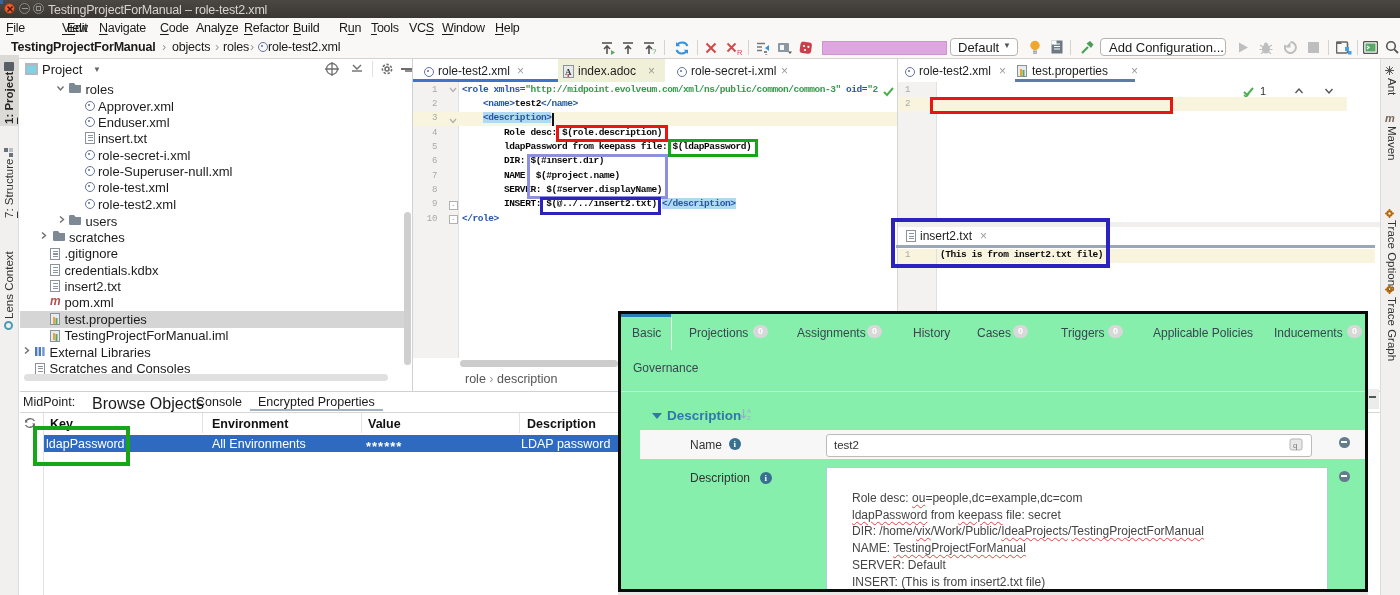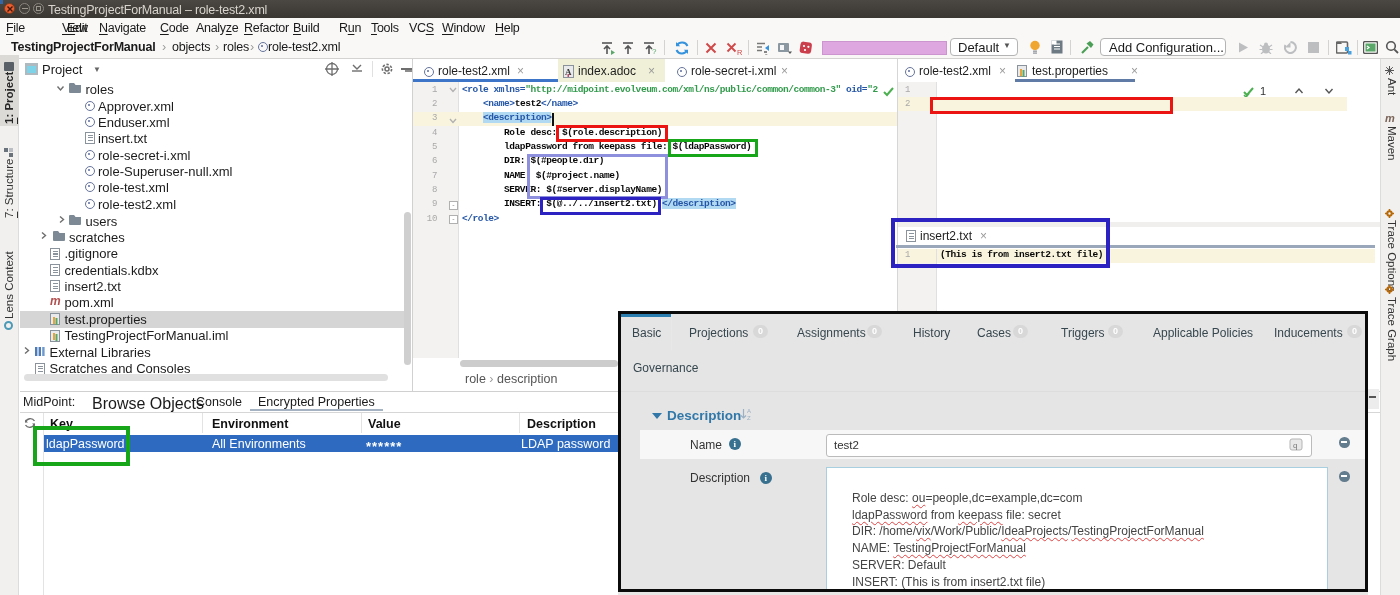--- a/index.html
+++ b/index.html
@@ -386,21 +386,21 @@
 6
 7
 8
 9
 10</div>
 <div class="a mono" id="code-left" style="left:462px;top:82.8px;"><span class="tag">&lt;role xmlns=</span><span class="val">"http://midpoint.evolveum.com/xml/ns/public/common/common-3"</span><span class="tag"> oid=</span><span class="val">"2</span>
 <span class="tag">    &lt;name&gt;</span><span class="blk">test2</span><span class="tag">&lt;/name&gt;</span>
 <span class="tag">    <span class="hl">&lt;description&gt;</span></span>
 <span class="blk">        Role desc: $(role.description)</span>
 <span class="blk">        ldapPassword from keepass file: $(ldapPassword)</span>
-<span class="blk">        DIR: $(#people.dir)</span>
+<span class="blk">        DIR: $(#insert.dir)</span>
 <span class="blk">        NAME: $(#project.name)</span>
 <span class="blk">        SERVER: $(#server.displayName)</span>
 <span class="blk">        INSERT: $(@../../insert2.txt) </span><span class="tag hl">&lt;/description&gt;</span>
 <span class="tag">&lt;/role&gt;</span></div>
 <div class="a" style="left:552px;top:112.5px;width:1.6px;height:13px;background:#111;"></div>
 <div class="a" style="left:883px;top:86px;width:12px;height:11px;">
       <svg width="12" height="11">
         <path d="M1 6l3 3 6-7" fill="none" stroke="#4caf50" stroke-width="2"></path>
       </svg>
     </div>
@@ -508,21 +508,21 @@
 <div class="a" style="left:212px;top:437px;font-size:12.5px;color:#fff;">All Environments</div>
 <div class="a" style="left:366px;top:439px;font-size:13px;font-weight:bold;color:#fff;letter-spacing:1px;">******</div>
 <div class="a" style="left:521px;top:437px;font-size:12.5px;color:#fff;">LDAP password</div>
 <div class="a" style="left:33px;top:426px;width:97px;height:40px;border:4px solid #17a519;box-sizing:border-box;"></div>
 
 <div class="a" style="left:618px;top:592px;width:750px;height:3px;background:#e9e7e6;"></div>
 
 <div class="a" style="left:1368px;top:389px;width:11px;height:20px;background:#ececec;"></div>
 <div class="a" style="left:1369px;top:396px;width:7px;height:2px;background:#555;"></div>
 
-<div class="a" id="overlay" style="left:618px;top:311px;width:750px;height:281px;background:#e5e5e5;border:3px solid #0b0b0b;box-sizing:border-box;overflow:hidden;font-size:12px;color:#37474f;">
+<div class="a" id="overlay" style="left:618px;top:311px;width:750px;height:281px;background:#86efac;border:3px solid #0b0b0b;box-sizing:border-box;overflow:hidden;font-size:12px;color:#37474f;">
   <div class="a" style="left:0;top:0;width:50px;height:2.5px;background:#2a7fb0;"></div>
   <div class="a" style="left:50px;top:2.5px;width:1px;height:33px;background:#e8e8e8;"></div>
   <span class="a" style="left:11px;top:12px;">Basic</span>
   <span class="a" style="left:68px;top:12px;">Projections</span>
       <span class="a badge" style="left:132px;top:11px;">0</span>
   <span class="a" style="left:176px;top:12px;">Assignments</span>
       <span class="a badge" style="left:246px;top:11px;">0</span>
   <span class="a" style="left:292px;top:12px;">History</span>
   <span class="a" style="left:356px;top:12px;">Cases</span>
       <span class="a badge" style="left:392px;top:11px;">0</span>

